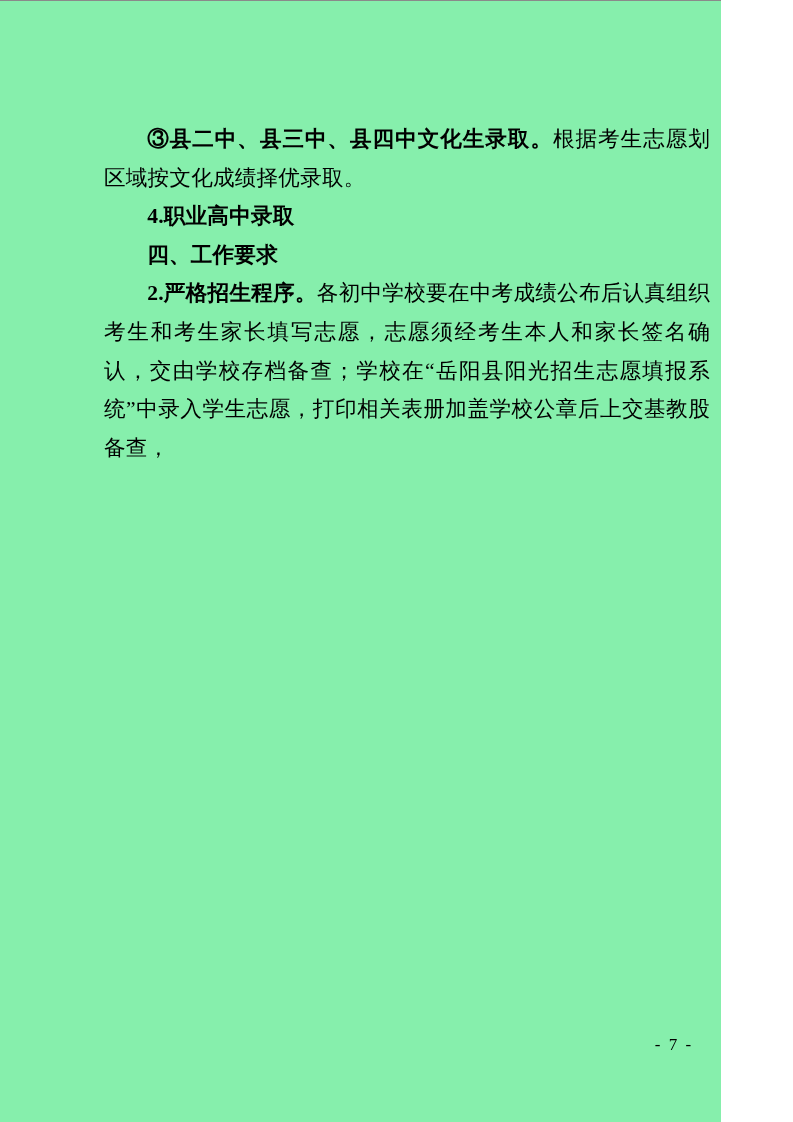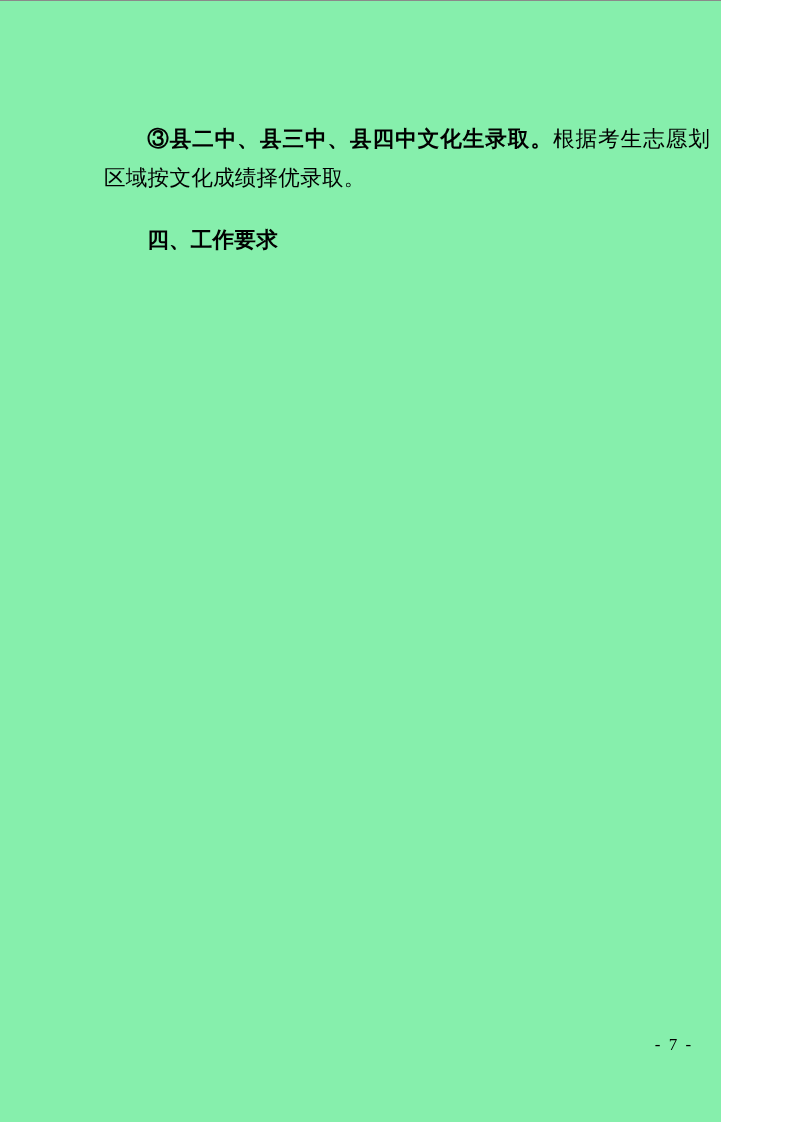--- a/index.html
+++ b/index.html
@@ -36,21 +36,20 @@
     letter-spacing: 0.2px;
   }
   .content p {
     margin: 0;
     padding: 0;
     text-indent: 2em;
   }
   p.heading {
     font-family: "Liberation Sans", sans-serif;
     font-weight: bold;
-    margin-top: 24px;
   }
   p.subheading {
     font-weight: bold;
   }
   .lead {
     font-weight: bold;
   }
   .page-number {
     position: absolute;
     top: 1035px;
@@ -67,22 +66,24 @@
 <body>
 
 <div class="page">
   <div class="top-edge"></div>
 
   <div class="content">
 
     <p class="body"><span class="lead">③县二中、县三中、县四中文化生录取。</span><span>根据考生志愿划区域按文化成绩择优录取。</span></p>
 
 
+    <p class="subheading">4.职业高中录取</p>
 
 
     <p class="heading">四、工作要求</p>
 
 
+    <p class="body"><span class="lead">2.严格招生程序。</span><span>各初中学校要在中考成绩公布后认真组织考生和考生家长填写志愿，志愿须经考生本人和家长签名确认，交由学校存档备查；学校在“岳阳县阳光招生志愿填报系统”中录入学生志愿，打印相关表册加盖学校公章后上交基教股备查，</span></p>
 
   </div>
 
   <div class="page-number">- 7 -</div>
 </div>
 
 </body></html>

